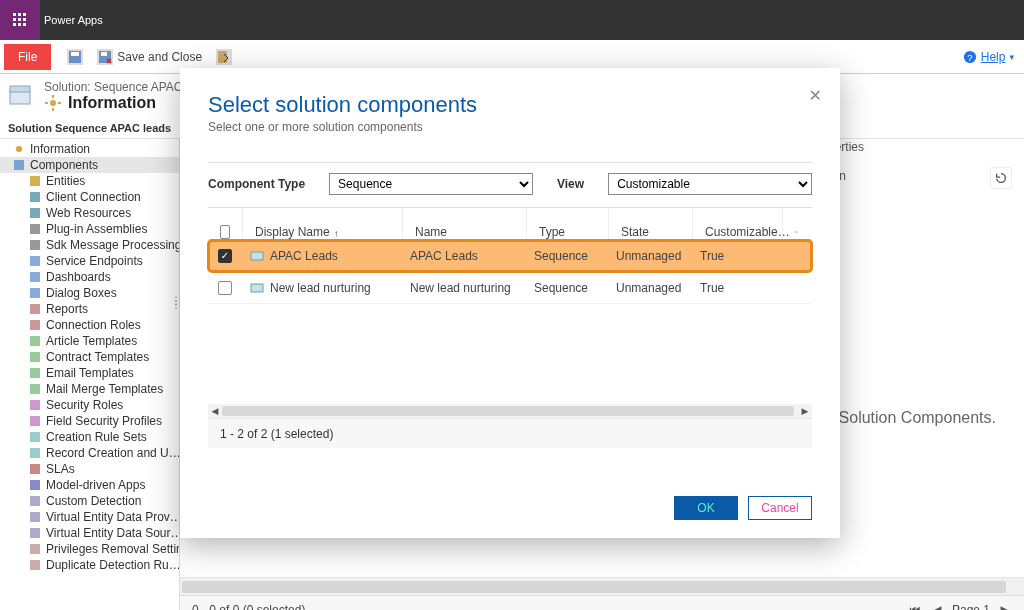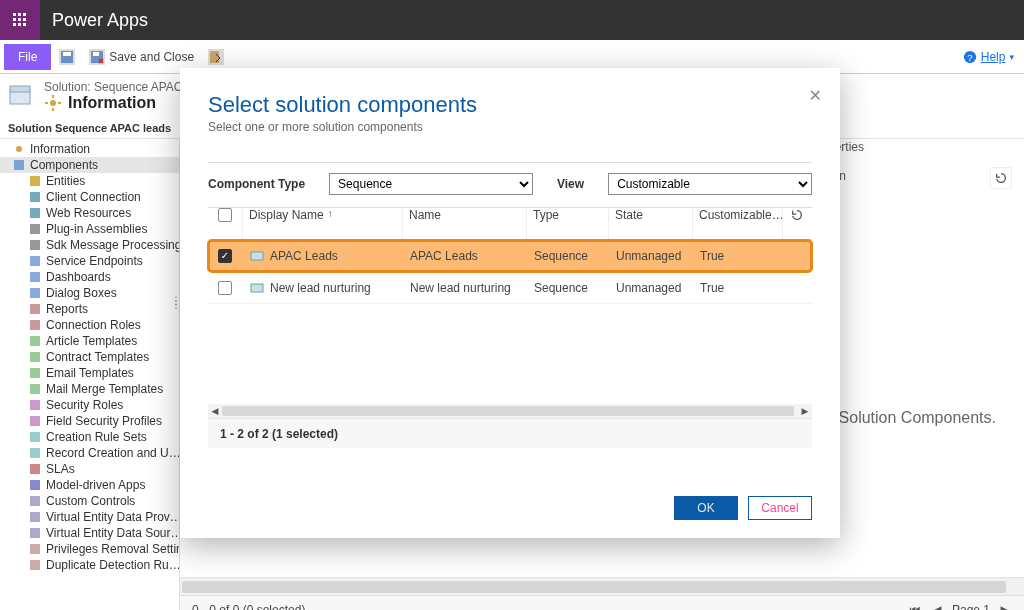--- a/index.html
+++ b/index.html
@@ -2,25 +2,25 @@
 <html><head>
 <meta charset="utf-8">
 <style>
 * { box-sizing:border-box; margin:0; padding:0; font-family:"Segoe UI",Arial,sans-serif }
 body { width:1024px; height:610px; overflow:hidden; background:#fff; position:relative }
 
 
 .topbar { height:40px; background:#333; display:flex; align-items:center; color:#fff }
 .waffle { width:40px; height:40px; background:#742774; display:flex; align-items:center; justify-content:center; font-size:14px; color:#fff }
 .waffle svg { width:16px; height:16px }
-.app-title { margin-left:12px; font-size:18px; font-weight:400 }
+.app-title { margin-left:4px; font-size:11px; font-weight:400 }
 
 
 .ribbon { height:34px; background:#fff; border-bottom:1px solid #ccc; display:flex; align-items:center; padding-left:4px; font-size:12px }
-.file-btn { background:#8b5cf6; color:#fff; padding:6px 14px; font-size:12px; margin-right:8px }
+.file-btn { background:#ef4444; color:#fff; padding:6px 14px; font-size:12px; margin-right:16px }
 .rib-item { display:flex; align-items:center; gap:4px; margin-right:14px; color:#444 }
 .rib-item .ic { width:16px; height:16px; background:#ddd; display:inline-block }
 .rib-spacer { flex:1 }
 .help { color:#1a73e8; display:flex; align-items:center; gap:4px; margin-right:10px }
 
 
 .info-row { display:flex; align-items:center; padding:6px 8px; gap:8px; font-size:12px; color:#666 }
 .info-row .big { font-size:16px; font-weight:600; color:#222 }
 .gear-ic { width:18px; height:18px; display:inline-block }
 .sec-title { font-size:11px; font-weight:600; padding:4px 8px; color:#333 }
@@ -49,21 +49,21 @@
 .dialog { position:absolute; left:180px; top:68px; width:660px; height:470px; background:#fff; box-shadow:0 8px 30px rgba(0,0,0,.3); padding:24px 28px 18px; display:flex; flex-direction:column }
 .dlg-title { font-size:22px; color:#0a5aa7; font-weight:400 }
 .dlg-sub { font-size:12px; color:#666; margin-top:2px }
 .close-x { position:absolute; right:18px; top:18px; font-size:16px; color:#888; cursor:pointer }
 .dlg-hr { border:none; border-top:1px solid #ddd; margin:28px 0 10px }
 .filter-row { display:flex; align-items:center; gap:24px; font-size:12px; margin-bottom:12px }
 .filter-row label { font-weight:600; color:#333 }
 .filter-row select { flex:1; height:22px; border:1px solid #888; font-size:12px; padding:0 4px; background:#fff }
 .grid { border-top:1px solid #ddd }
 .grid-header { display:flex; align-items:center; height:32px; border-bottom:1px solid #eee; font-size:12px; color:#444 }
-.gh { padding:0 6px; border-left:1px solid #eee; display:flex; align-items:flex-start; height:100% }
+.gh { padding:0 12px; border-left:1px solid #eee; display:flex; align-items:flex-end; height:100% }
 .gh.chk { width:34px; justify-content:center; border-left:none }
 .gh.dn { width:160px }
 .gh.nm { width:124px }
 .gh.tp { width:82px }
 .gh.st { width:84px }
 .gh.cu { width:90px }
 .gh.rf { width:28px; justify-content:center }
 .grid-row { display:flex; align-items:center; height:32px; font-size:12px; color:#444; border-bottom:1px solid #f2f2f2 }
 .grid-row.sel { background:#fdba74 }
 .grid-row.hl { outline:3px solid #e8881a; outline-offset:-2px; border-radius:4px }
@@ -75,24 +75,24 @@
 .gc.st { width:84px }
 .gc.cu { width:90px }
 .row-ic { width:14px; height:14px }
 .chkbox { width:14px; height:14px; border:1px solid #888; border-radius:2px; display:inline-flex; align-items:center; justify-content:center; background:#fff }
 .chkbox.on { background:#333; border-color:#333; color:#fff }
 .chkbox.on::after { content:"✓"; font-size:10px; line-height:1 }
 .grid-scroll { height:14px; background:#f3f3f3; position:relative; margin-top:100px }
 .grid-scroll::before { content:""; position:absolute; left:14px; right:18px; top:2px; height:10px; background:#d8d8d8; border-radius:2px }
 .grid-scroll .arr { position:absolute; top:0; width:14px; height:14px; display:flex; align-items:center; justify-content:center; font-size:9px; color:#555 }
 .grid-scroll .arr.l { left:0 } .grid-scroll .arr.r { right:0 }
-.grid-status { height:30px; background:#f7f7f7; display:flex; align-items:center; padding:0 12px; font-size:12px; font-weight:700; border-top:1px solid #e6e6e6; color:#333 }
+.grid-status { height:30px; background:#f7f7f7; display:flex; align-items:center; padding:0 12px; font-size:12px; font-weight:400; border-top:1px solid #e6e6e6; color:#333 }
 .dlg-btns { margin-top:auto; display:flex; justify-content:flex-end; gap:10px; padding-top:18px }
 .btn { min-width:64px; height:24px; font-size:12px; border:1px solid #0a5aa7; background:#fff; color:#ec4899; cursor:pointer }
-.btn.primary { background:#0a5aa7; color:#e5e5e5 }
+.btn.primary { background:#0a5aa7; color:#5eead4 }
 .sort-arrow { font-size:10px; margin-left:4px }
 .circ-arrow { width:14px; height:14px }
 </style>
 </head>
 <body>
 
 <div class="topbar">
   <div class="waffle">
     <svg viewBox="0 0 16 16" fill="#fff">
         <rect x="1" y="1" width="3" height="3"></rect>
@@ -299,21 +299,21 @@
         <div class="tree-item lv2">
           <svg class="tree-ic" viewBox="0 0 14 14">
             <rect x="2" y="2" width="10" height="10" fill="#88c"></rect>
           </svg>
           <span>Model-driven Apps</span>
         </div>
         <div class="tree-item lv2">
           <svg class="tree-ic" viewBox="0 0 14 14">
             <rect x="2" y="2" width="10" height="10" fill="#aac"></rect>
           </svg>
-          <span>Custom Controls</span>
+          <span>Custom Detection</span>
         </div>
         <div class="tree-item lv2">
           <svg class="tree-ic" viewBox="0 0 14 14">
             <rect x="2" y="2" width="10" height="10" fill="#aac"></rect>
           </svg>
           <span>Virtual Entity Data Prov…</span>
         </div>
         <div class="tree-item lv2">
           <svg class="tree-ic" viewBox="0 0 14 14">
             <rect x="2" y="2" width="10" height="10" fill="#aac"></rect>

